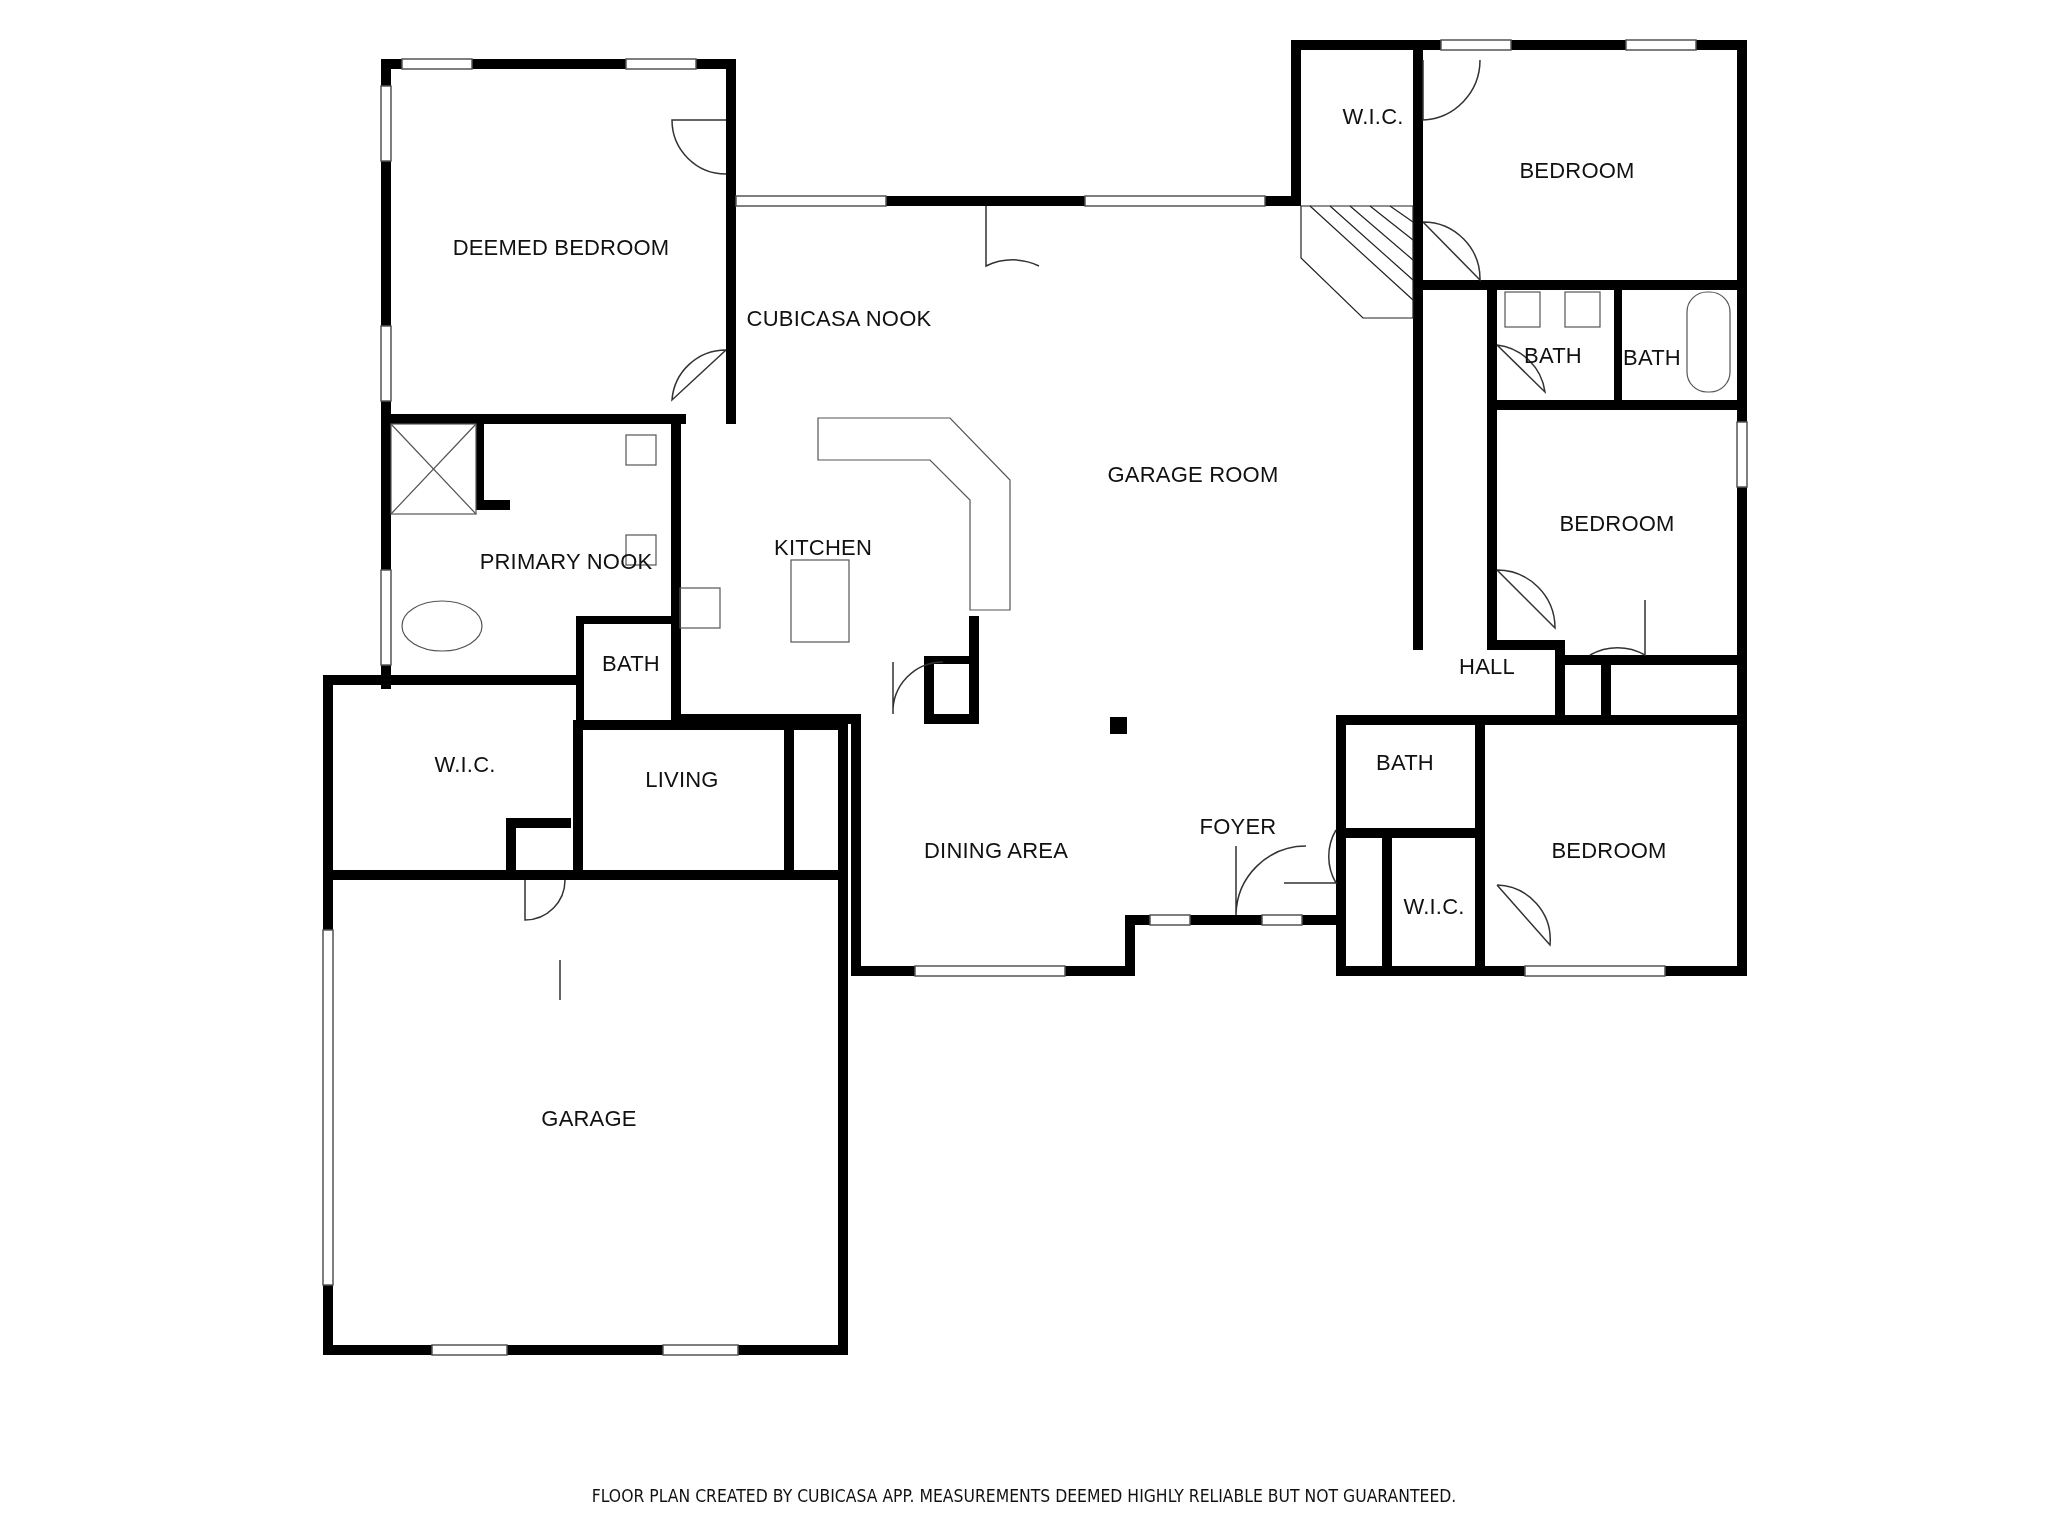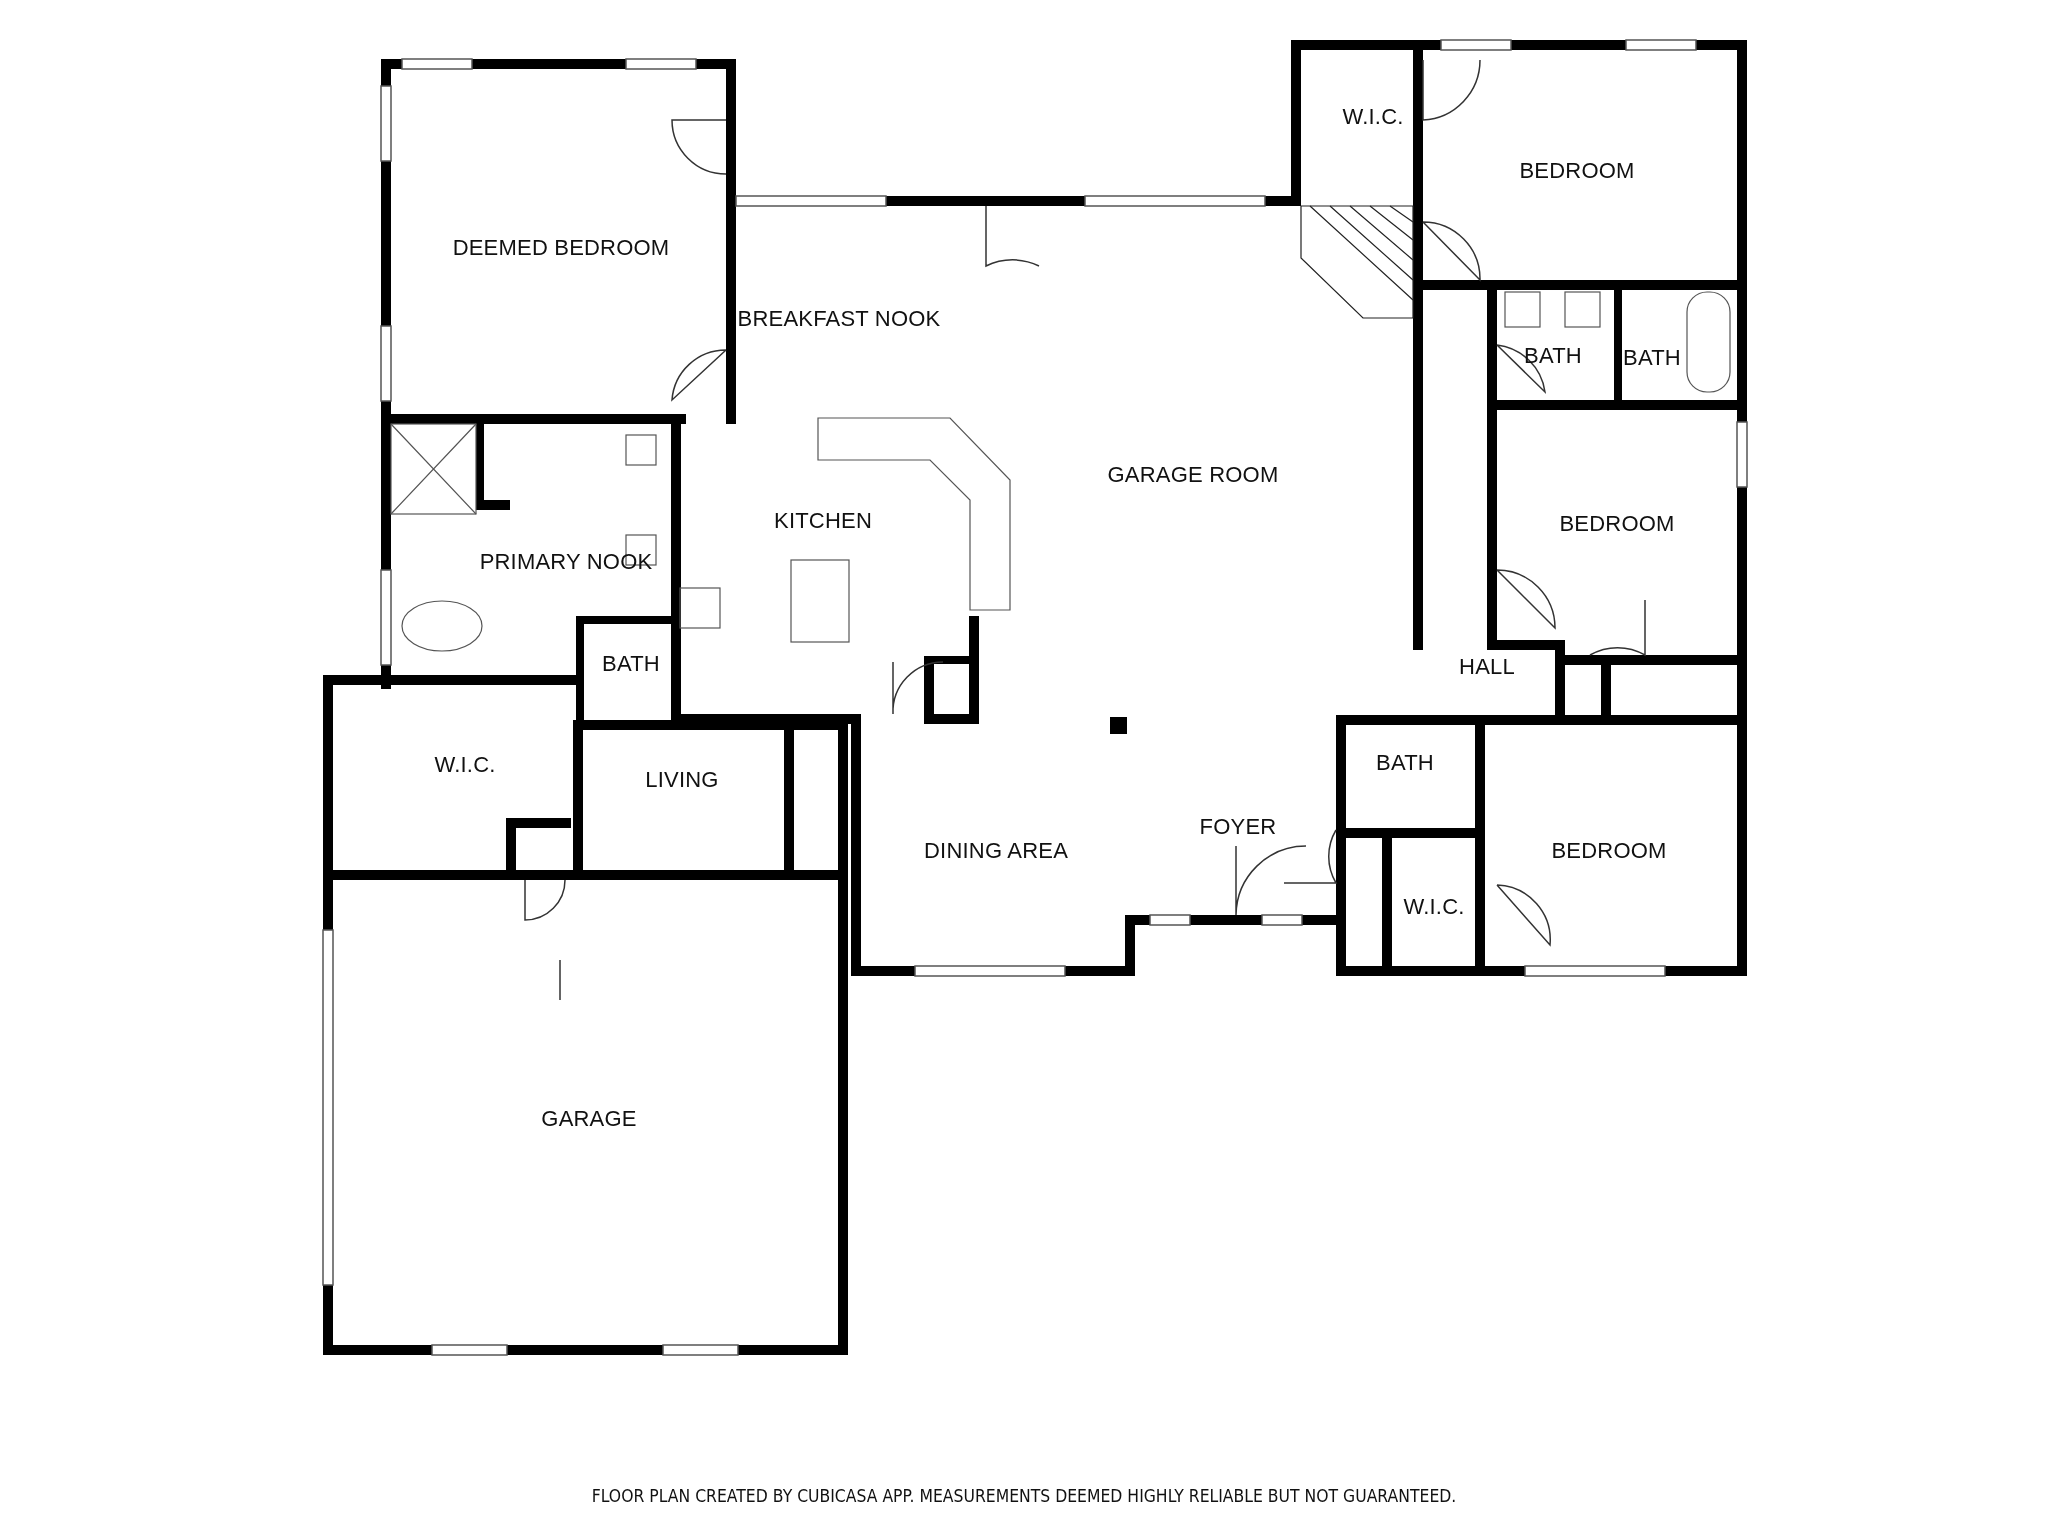--- a/index.html
+++ b/index.html
@@ -127,23 +127,23 @@
     <rect x="791" y="560" width="58" height="82"></rect>
     <rect x="680" y="588" width="40" height="40"></rect>
     <path d="M818 418 L950 418 L1010 480 L1010 610 L970 610 L970 500 L930 460 L818 460 Z"></path>
     <rect x="1505" y="292" width="35" height="35"></rect>
     <rect x="1565" y="292" width="35" height="35"></rect>
     <rect x="1687" y="292" width="43" height="100" rx="20"></rect>
   </g>
 </svg>
 
 <div class="room-label" style="left:561px;top:248px">DEEMED BEDROOM</div>
-<div class="room-label" style="left:839px;top:319px">BREAKFAST NOOK</div>
+<div class="room-label" style="left:839px;top:319px">CUBICASA NOOK</div>
 <div class="room-label" style="left:1193px;top:475px">GARAGE ROOM</div>
-<div class="room-label" style="left:823px;top:521px">KITCHEN</div>
+<div class="room-label" style="left:823px;top:548px">KITCHEN</div>
 <div class="room-label" style="left:566px;top:562px">PRIMARY NOOK</div>
 <div class="room-label" style="left:631px;top:664px">BATH</div>
 <div class="room-label" style="left:465px;top:765px">W.I.C.</div>
 <div class="room-label" style="left:682px;top:780px">LIVING</div>
 <div class="room-label" style="left:996px;top:851px">DINING AREA</div>
 <div class="room-label" style="left:1238px;top:827px">FOYER</div>
 <div class="room-label" style="left:589px;top:1119px">GARAGE</div>
 <div class="room-label" style="left:1373px;top:117px">W.I.C.</div>
 <div class="room-label" style="left:1577px;top:171px">BEDROOM</div>
 <div class="room-label" style="left:1553px;top:356px">BATH</div>

